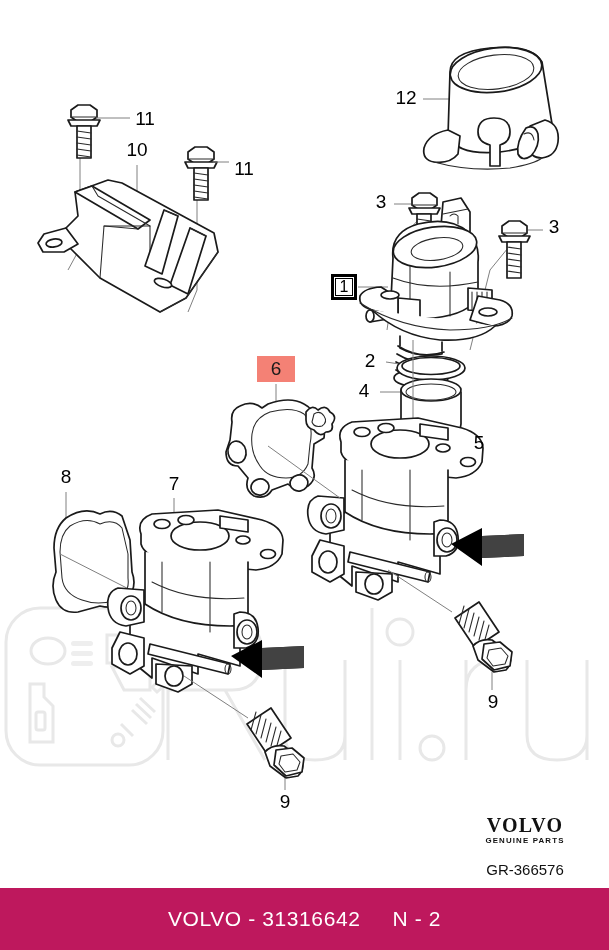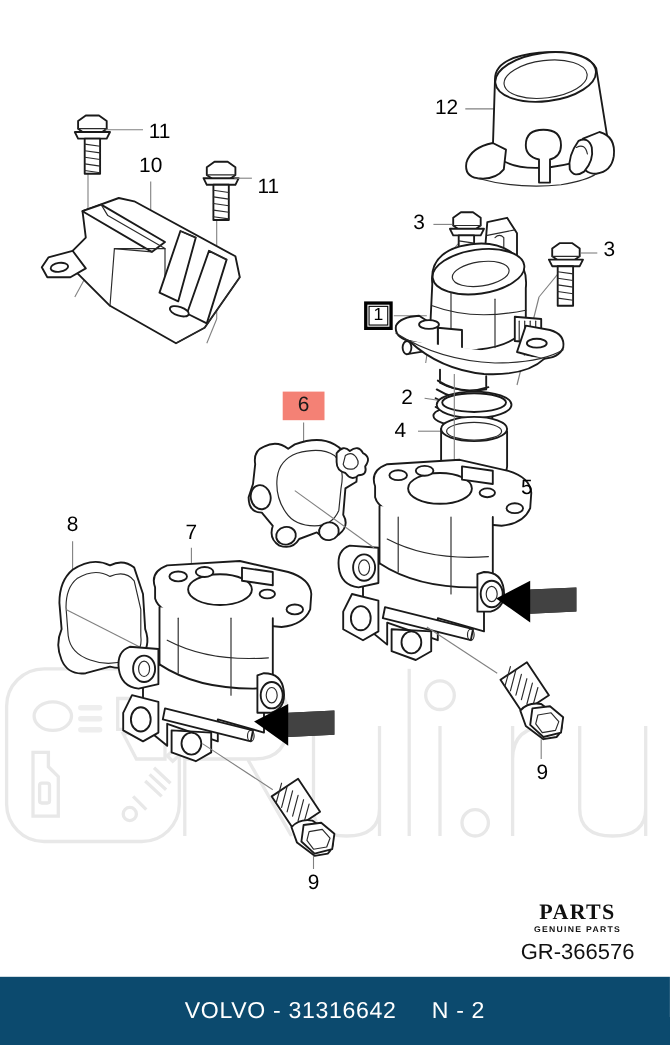--- a/index.html
+++ b/index.html
@@ -64,21 +64,21 @@
   }
   .arrow-gray {
     fill: #4d4d4d;
   }
   #footer-bar {
     position: absolute;
     left: 0;
     bottom: 0;
     width: 609px;
     height: 62px;
-    background: #0c4a6e;
+    background: #be185d;
     display: flex;
     align-items: center;
     justify-content: center;
     gap: 32px;
   }
   #footer-bar .ftxt {
     color: #ffffff;
     font-size: 21px;
     letter-spacing: 0.6px;
     font-family: "Liberation Sans", sans-serif;
@@ -103,23 +103,23 @@
     font-family: "Liberation Sans", sans-serif;
     font-weight: bold;
     font-size: 7.5px;
     letter-spacing: 1.1px;
     color: #111111;
     margin-top: 1px;
     transform: scaleX(1.05);
   }
   #ref-code {
     font-family: "Liberation Sans", sans-serif;
-    font-size: 20px;
+    font-size: 15px;
     color: #111111;
-    margin-top: 6px;
+    margin-top: 16px;
   }
   .hl-box {
     position: absolute;
     background: #f48175;
     width: 38px;
     height: 26px;
     display: flex;
     align-items: center;
     justify-content: center;
     font-size: 19px;
@@ -534,21 +534,21 @@
 
   <div class="num-box" style="left:331px; top:274px;">
     <span class="inner">1</span>
   </div>
 
   <div class="hl-box" style="left:257px; top:356px;">
     <span>6</span>
   </div>
 
   <div id="brand-block">
-    <div id="volvo-word">PARTS</div>
+    <div id="volvo-word">VOLVO</div>
     <div id="volvo-sub">GENUINE PARTS</div>
     <div id="ref-code">GR-366576</div>
   </div>
 
   <div id="footer-bar">
     <span class="ftxt">VOLVO - 31316642</span>
     <span class="ftxt">N - 2</span>
   </div>
 
 </div>

